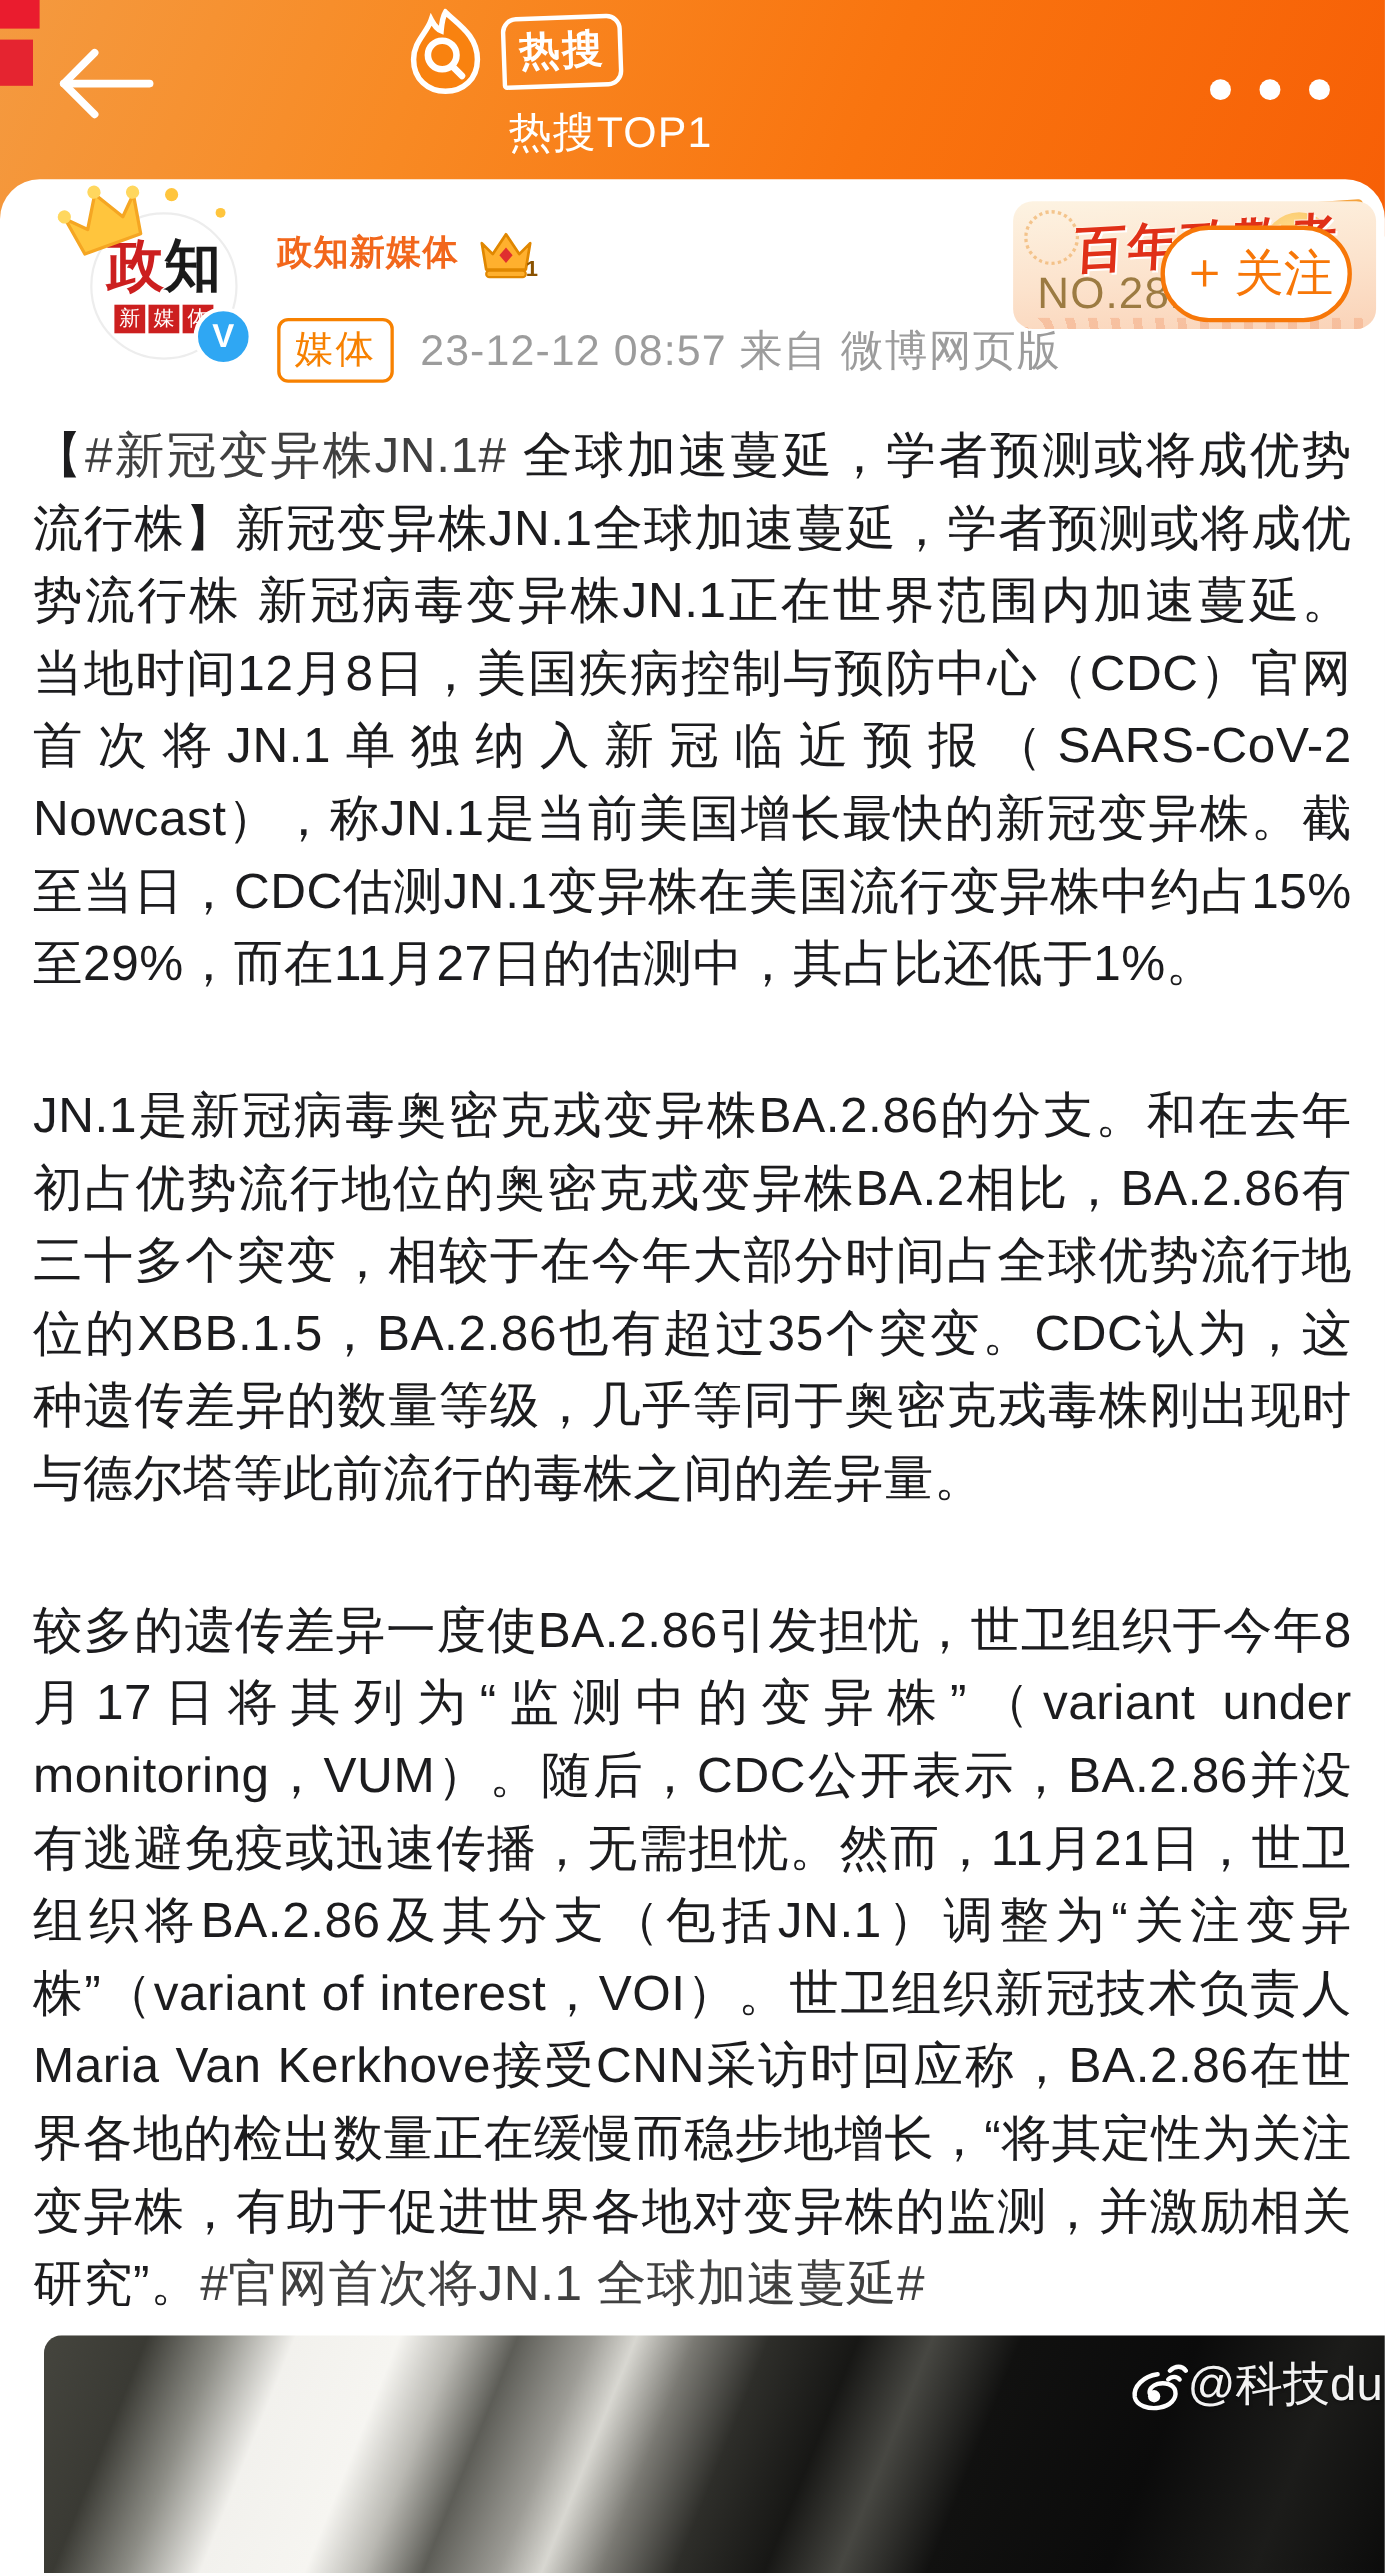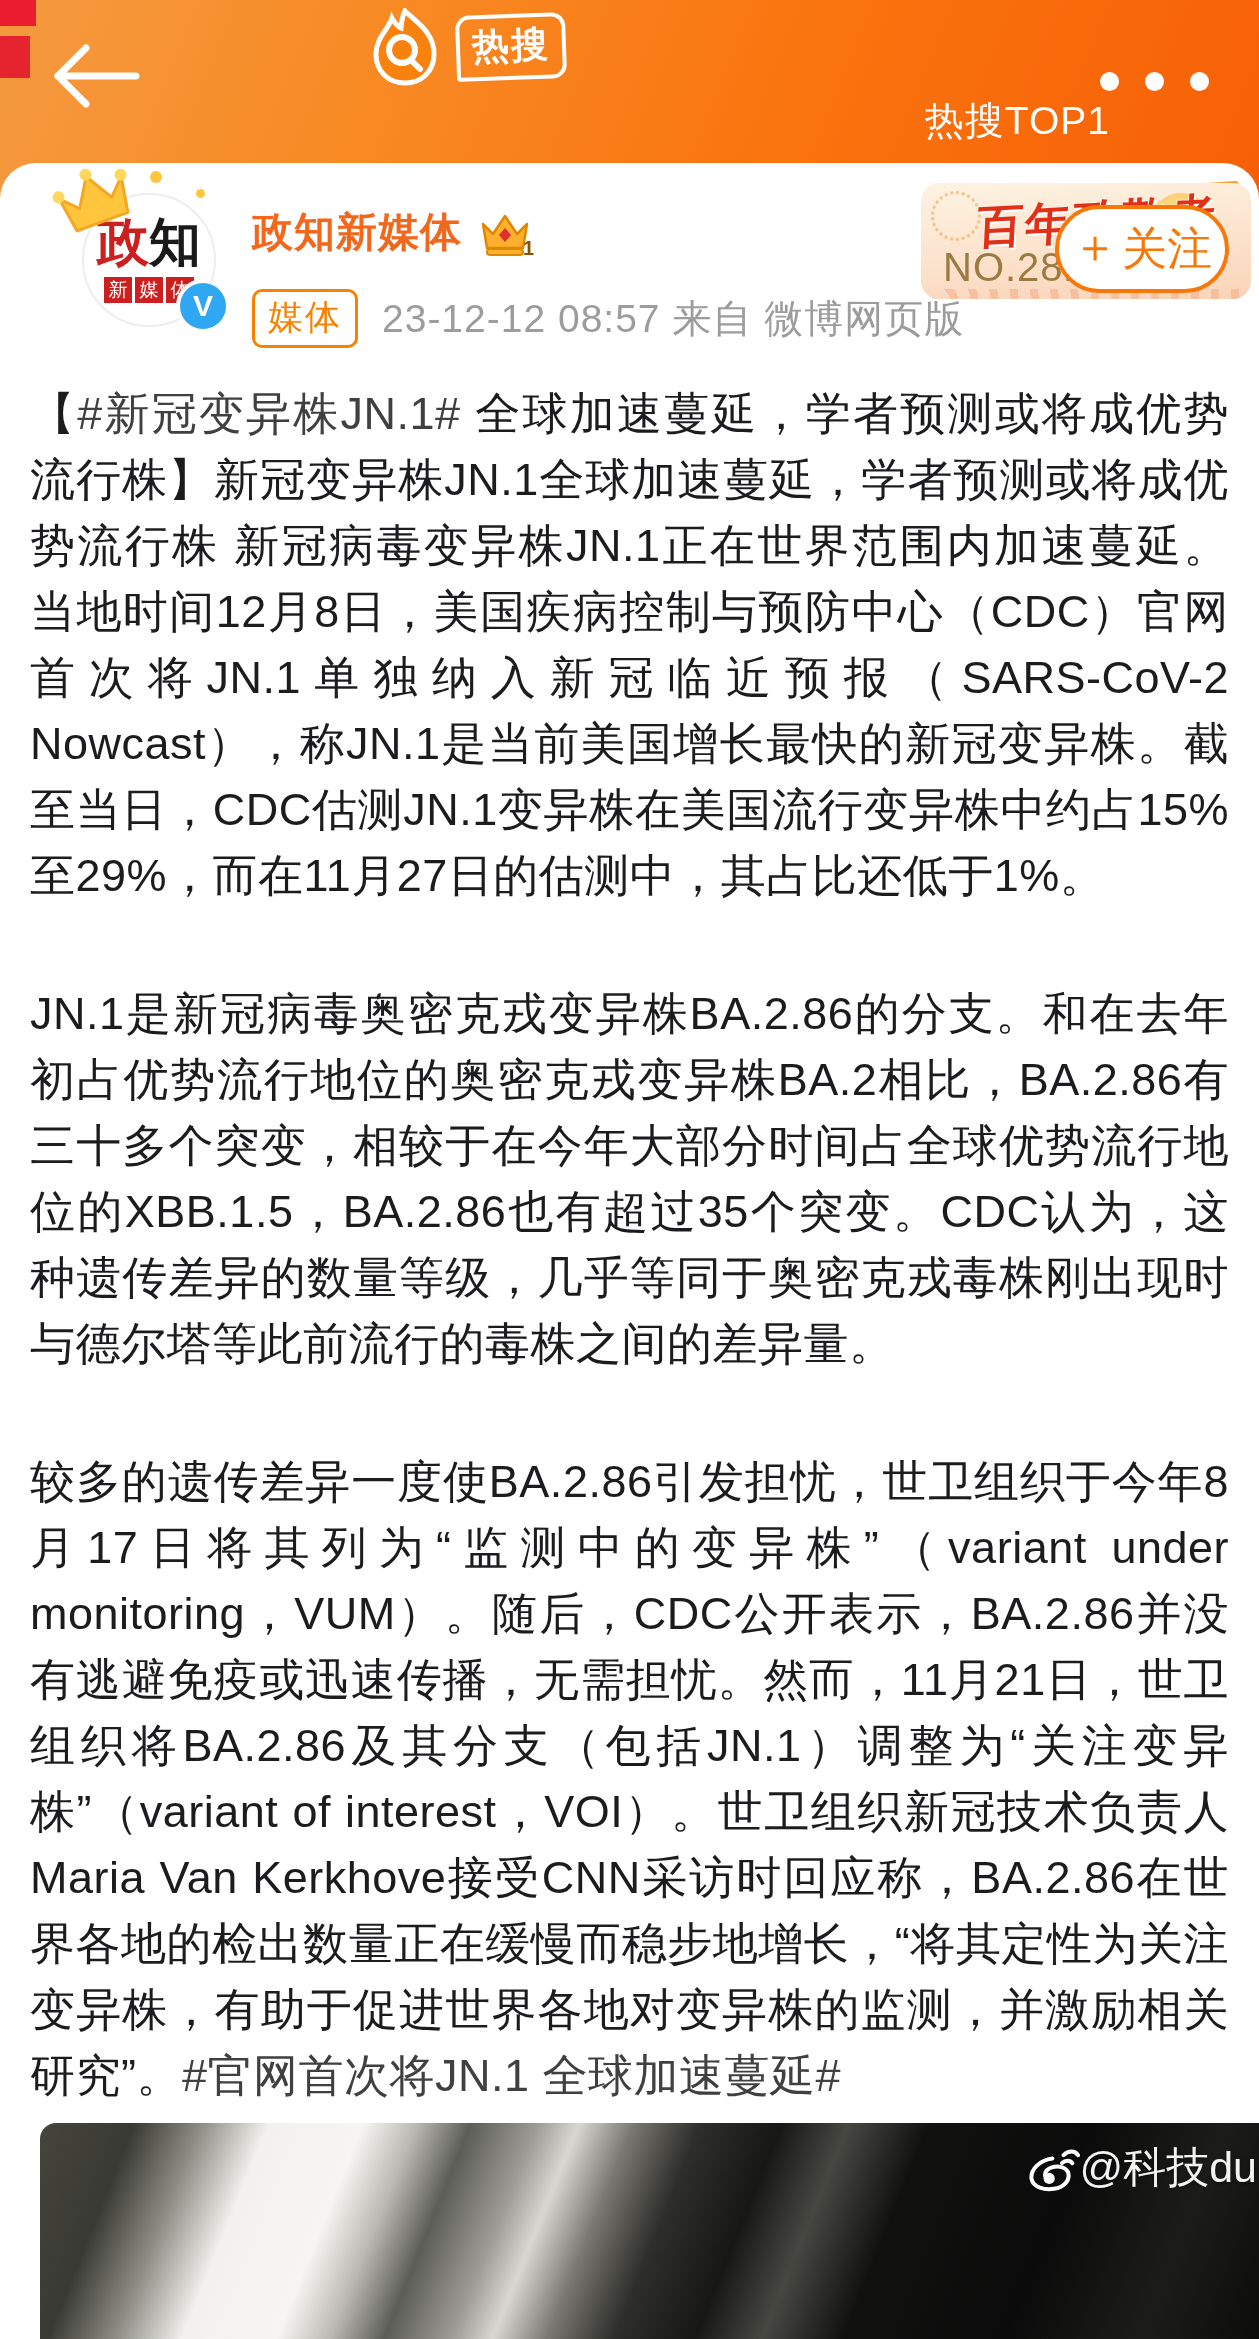--- a/index.html
+++ b/index.html
@@ -11,21 +11,21 @@
     background:linear-gradient(112deg,#f49a40 0%,#f88a24 30%,#f9740f 62%,#f75f06 100%);z-index:1;}
   .corner-artifact{position:absolute;z-index:5;background:#ea1c2e;}
   .ca1{left:0;top:0;width:36px;height:26px;}
   .ca2{left:0;top:36px;width:30px;height:42px;background:#e52430;}
   .back-btn{position:absolute;left:46px;top:40px;width:96px;height:72px;z-index:4;}
   .header-center{position:absolute;left:368px;top:8px;display:flex;align-items:center;gap:14px;z-index:3;}
   .flame-wrap{position:relative;width:74px;height:78px;flex:0 0 auto;}
   .hot-badge{border:4px solid #ffffff;border-radius:14px 14px 14px 4px;color:#fff;
     font-size:37px;font-weight:bold;padding:3px 12px 5px;letter-spacing:2px;transform:rotate(-2deg);}
   .header-title{color:#ffffff;font-size:55px;font-weight:800;letter-spacing:1px;white-space:nowrap;}
-  .header-subtitle{position:absolute;top:94px;left:0;width:1110px;text-align:right;color:#ffffff;
+  .header-subtitle{position:absolute;top:94px;left:0;width:1110px;text-align:center;color:#ffffff;
     font-size:39px;letter-spacing:1px;z-index:3;}
   .more-btn{position:absolute;right:40px;top:62px;display:flex;gap:26px;z-index:4;padding:10px;}
   .more-btn i{width:19px;height:19px;border-radius:50%;background:#ffffff;display:block;}
 
   
   .card{position:absolute;top:163px;left:0;width:1259px;height:2176px;background:#ffffff;
     border-radius:36px 36px 0 0;z-index:2;overflow:hidden;}
 
   
   .author-row{position:relative;height:218px;}
@@ -38,21 +38,21 @@
   .avatar-sub{display:flex;justify-content:center;gap:3px;margin-top:8px;}
   .avatar-sub span{background:#cc1f1f;color:#fff;font-size:19px;line-height:26px;width:28px;text-align:center;display:block;}
   .avatar-crown{position:absolute;left:52px;top:-2px;width:86px;height:80px;transform:rotate(-20deg);z-index:3;}
   .sparkle{position:absolute;border-radius:50%;background:#ffc53d;z-index:3;}
   .sp1{left:150px;top:8px;width:12px;height:12px;}
   .sp2{left:196px;top:26px;width:9px;height:9px;}
   .v-badge{position:absolute;left:176px;top:116px;width:54px;height:54px;border-radius:50%;
     background:#2fa7f3;border:4px solid #ffffff;box-sizing:border-box;color:#ffffff;
     font-weight:800;font-size:30px;display:flex;align-items:center;justify-content:center;z-index:4;}
   .author-name-row{position:absolute;left:252px;top:42px;display:flex;align-items:center;gap:16px;}
-  .author-name{color:#f2671c;font-size:41px;font-weight:600;letter-spacing:1px;}
+  .author-name{color:#f2671c;font-size:32px;font-weight:600;letter-spacing:1px;}
   .vip-crown{position:relative;width:54px;height:50px;}
   .vip-num{position:absolute;right:-2px;bottom:-2px;font-size:20px;font-weight:bold;color:#8a5200;}
   .meta-row{position:absolute;left:252px;top:126px;display:flex;align-items:center;gap:24px;}
   .media-badge{border:3px solid #f78100;color:#f78100;font-size:35px;border-radius:10px;
     padding:2px 13px 4px;letter-spacing:2px;}
   .meta-text{color:#9c9c9c;font-size:39px;letter-spacing:1px;text-align:center;}
 
   
   .banner{position:absolute;right:8px;top:20px;width:330px;height:116px;border-radius:18px;
     background:linear-gradient(175deg,#fdf3e2 0%,#fce3cd 55%,#fad3b8 100%);overflow:hidden;z-index:2;}

